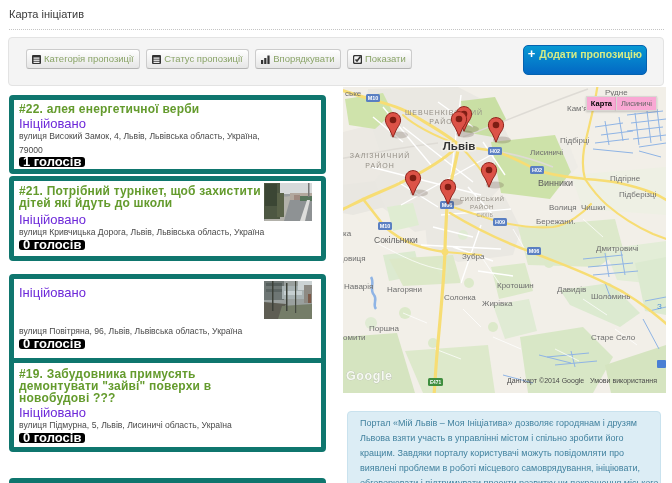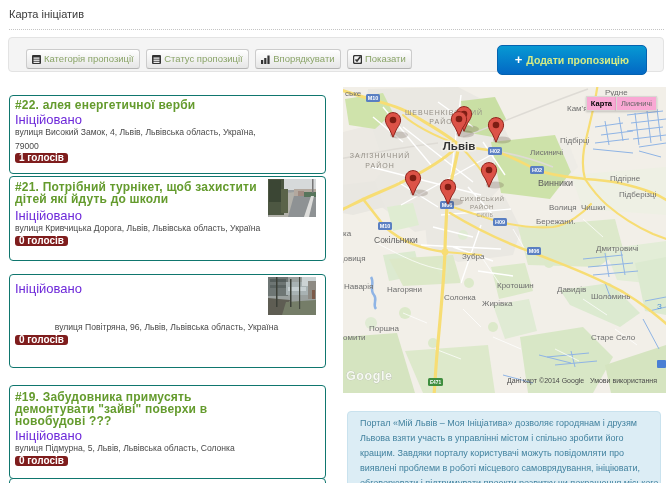--- a/index.html
+++ b/index.html
@@ -1,29 +1,29 @@
 <!DOCTYPE html>
 <html><head><meta charset="utf-8">
 <style>
 * { margin:0; padding:0; box-sizing:border-box; }
 html,body { width:672px; height:483px; }
 body { font-family:"Liberation Sans",sans-serif; background:#fff; position:relative; overflow:hidden; }
 .pagehead { position:absolute; left:9px; top:8px; width:655px; font-size:11px; color:#3a3a3a; padding-bottom:9px; border-bottom:1px dotted #c4c4c4; }
-.well { position:absolute; left:8px; top:37px; width:656px; height:35px; background:#f4f4f4; border:1px solid #e3e3e3; border-radius:4px; }
+.well { position:absolute; left:8px; top:37px; width:656px; height:49px; background:#f4f4f4; border:1px solid #e3e3e3; border-radius:4px; }
 .btnrow { position:absolute; left:17px; top:11px; }
 .btn { display:inline-block; vertical-align:top; height:20px; line-height:18px; padding:0 5px; margin-right:2px; font-size:9.5px; color:#8aa468; background:linear-gradient(#ffffff,#e6e6e6); border:1px solid #ccc; border-bottom-color:#b3b3b3; border-radius:3px; }
 .btn svg { vertical-align:-2px; margin-right:3px; }
-.btn-blue { position:absolute; right:16px; top:7px; height:30px; line-height:28px; padding:0 17px; font-size:10.5px; font-weight:bold; color:#d6ec85; background:linear-gradient(#0799d3,#0368c4); border:1px solid #0462b0; border-radius:5px; }
+.btn-blue { position:absolute; right:16px; top:7px; height:30px; line-height:16px; padding:0 4px; font-size:10.5px; font-weight:bold; color:#d6ec85; background:linear-gradient(#0799d3,#0368c4); border:1px solid #0462b0; border-radius:5px; }
 .btn-blue .plus { color:#fff; font-size:13px; margin-right:4px; }
-.card { position:absolute; left:9px; width:317px; background:#fff; border:1px solid #0f766e; border-radius:4px; padding:4px 7px 4px 5px; line-height:12px; }
+.card { position:absolute; left:9px; width:317px; background:#fff; border:5px solid #0f766e; border-radius:4px; padding:4px 7px 4px 5px; line-height:12px; }
 .card .photo { float:right; width:48px; height:38px; margin:-2px 2px 2px 6px; }
 .card h3 { font-size:12px; letter-spacing:0.2px; line-height:12px; font-weight:bold; color:#649b2d; white-space:nowrap; }
 .card .status { font-size:13px; line-height:13px; color:#6d28d9; margin-top:2px; }
 .card .addr { font-size:8.6px; line-height:13.5px; color:#4a4a4a; margin-top:0; clear:none; white-space:nowrap; }
-.badge { display:block; width:max-content; background:#7f1d1d; color:#fff; font-size:10px; font-weight:bold; line-height:10px; padding:0 4px; border-radius:3px; margin-top:0px; }
+.badge { display:block; width:max-content; background:#000000; color:#fff; font-size:13px; font-weight:bold; line-height:10px; padding:0 4px; border-radius:3px; margin-top:0px; }
 .mapwrap { position:absolute; left:343px; top:87px; width:323px; height:306px; }
 .mtc { position:absolute; top:9px; right:9px; height:15px; font-size:7.5px; }
 .mtc span { display:inline-block; vertical-align:top; background:#f9a8d4; height:15px; line-height:14px; padding:0 4px; border:1px solid #d9d7d2; box-shadow:0 1px 2px rgba(0,0,0,.2); }
 .mtc .sel { font-weight:bold; color:#000; border-right:none; }
 .mtc .uns { color:#666; }
 .infobox { position:absolute; left:347px; top:411px; width:314px; height:90px; background:#dcedf5; border:1px solid #c9e2ee; border-radius:4px; padding:4px 12px; font-size:9px; line-height:15px; color:#42829f; white-space:nowrap; }
 </style></head>
 <body>
 <div class="pagehead">Карта ініціатив</div>
 <div class="well">
@@ -92,28 +92,28 @@
       <rect x="34" y="0" width="14" height="9" fill="#ccd3d4"></rect>
       <rect x="40" y="4" width="8" height="18" fill="#8d8a83"></rect>
       <rect x="44" y="13" width="3" height="9" fill="#7c5a49"></rect>
       <polygon points="0,21 22,23 18,38 0,38" fill="#5e5d53"></polygon>
       <polygon points="18,25 48,23 48,38 14,38" fill="#757d68"></polygon>
       <rect x="8" y="0" width="1.5" height="30" fill="#3c4038"></rect>
       <rect x="22" y="2" width="1.5" height="28" fill="#3c4038"></rect>
       <rect x="31" y="0" width="1.2" height="32" fill="#44483f"></rect>
     </svg>
   <div class="status" style="margin-top:3px;">Ініційовано</div>
-  <div class="addr" style="clear:both; margin-top:26px;text-align:center;">вулиця Повітряна, 96, Львів, Львівська область, Україна</div>
+  <div class="addr" style="clear:both; margin-top:26px;">вулиця Повітряна, 96, Львів, Львівська область, Україна</div>
   <span class="badge">0 голосів</span>
 </div>
 
-<div class="card" style="top:385px; height:94px; padding-top:5px;">
+<div class="card" style="top:358px; height:94px; padding-top:5px;">
   <h3>#19. Забудовника примусять<br>демонтувати "зайві" поверхи в<br>новобудові ???</h3>
   <div class="status">Ініційовано</div>
-  <div class="addr">вулиця Підмурна, 5, Львів, Львівська область, Солонка</div>
+  <div class="addr">вулиця Підмурна, 5, Львів, Лисиничі область, Україна</div>
   <span class="badge">0 голосів</span>
 </div>
 
 <div class="card" style="top:478px; height:20px;"></div>
 
 <div class="mapwrap">
 <svg width="323" height="306" viewBox="0 0 323 306" font-family="Liberation Sans,sans-serif">
 <rect width="323" height="306" fill="#f2efe8"></rect>
 
 <g fill="#eae8e2">

